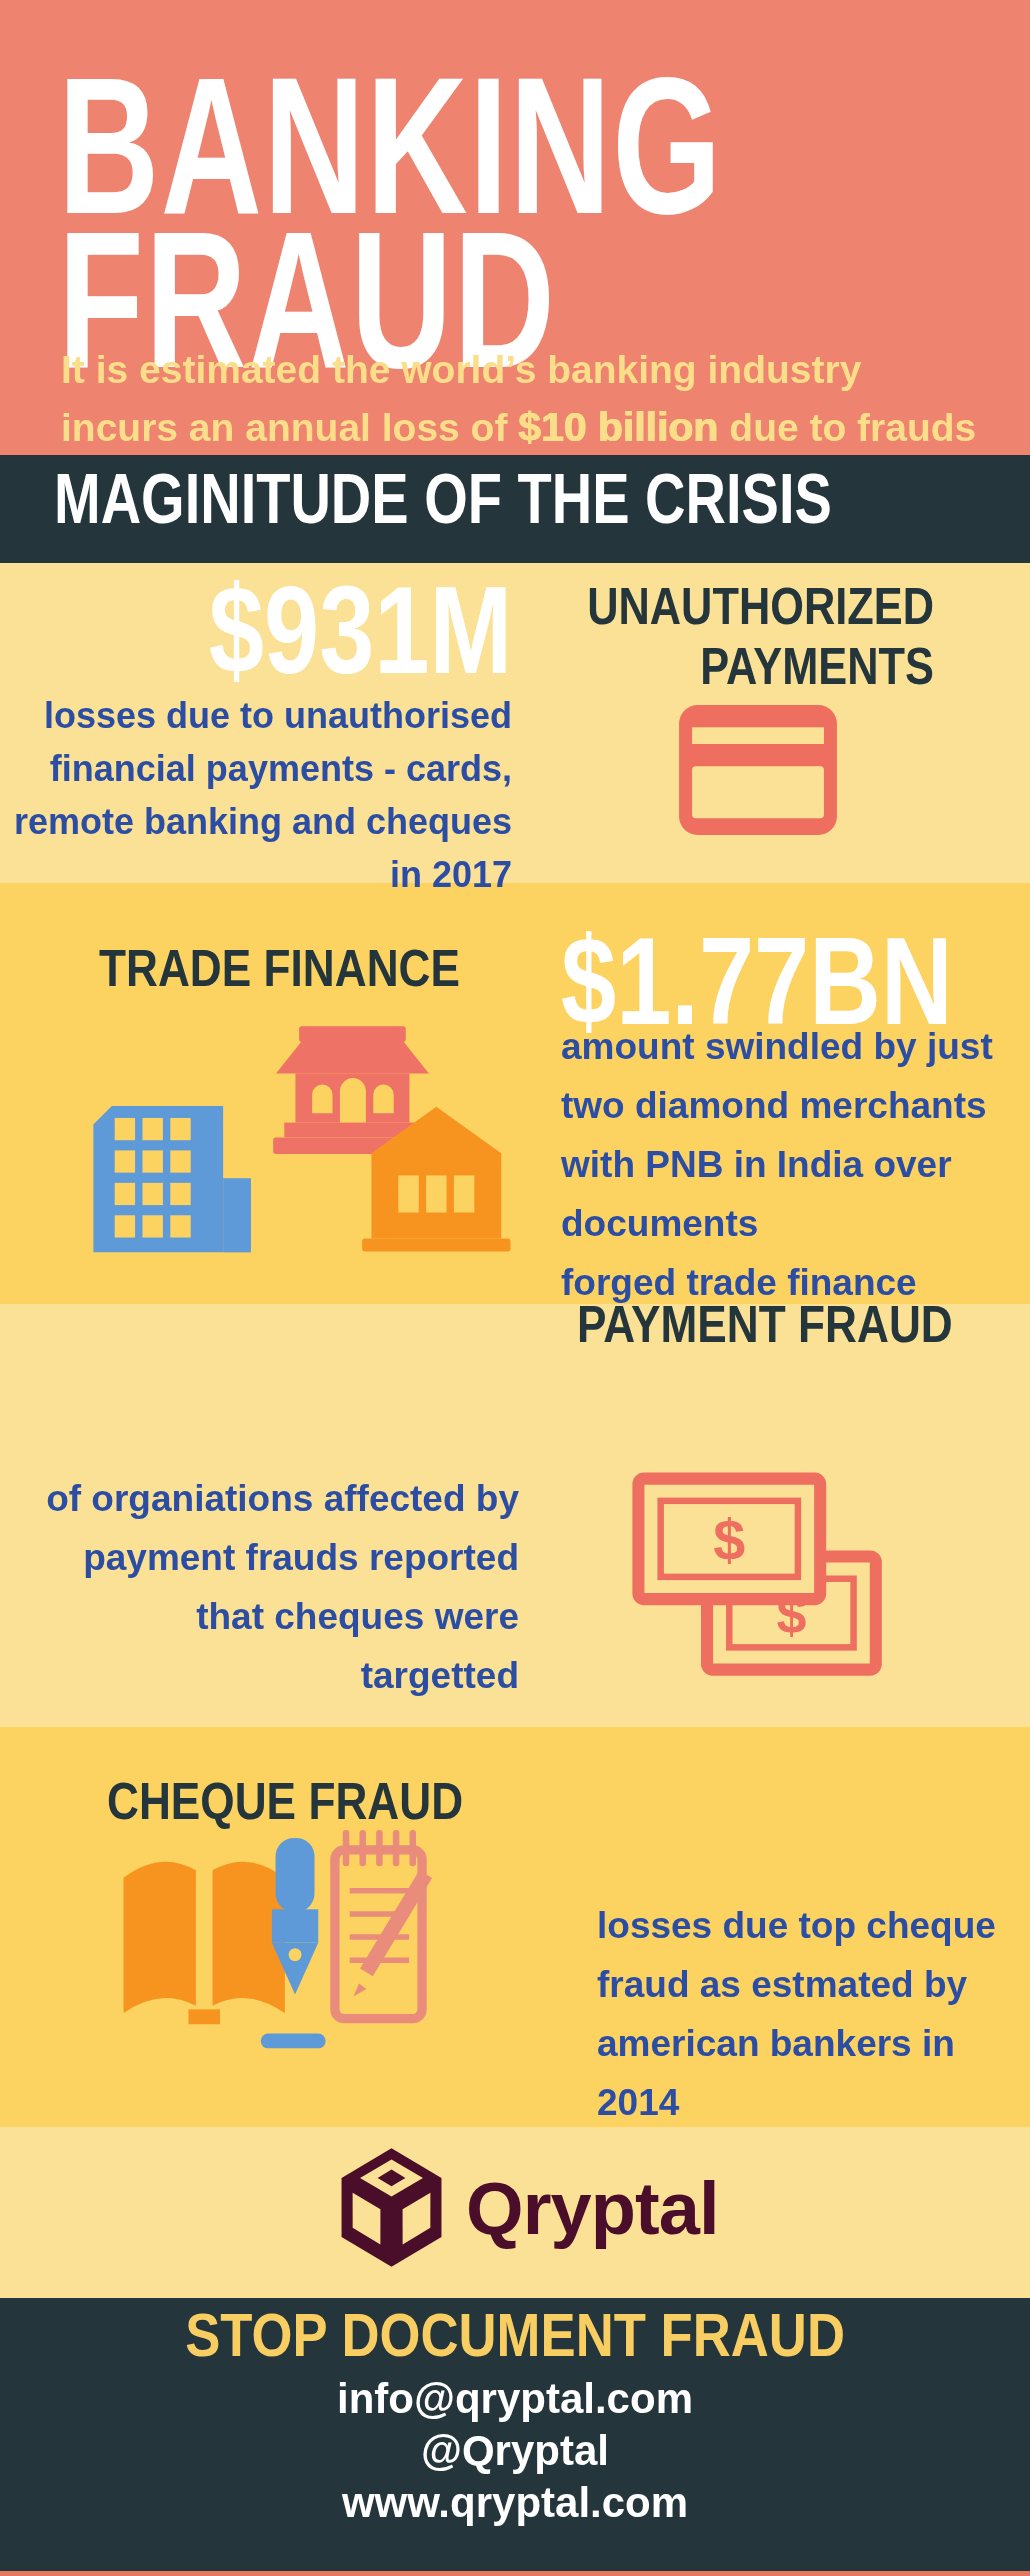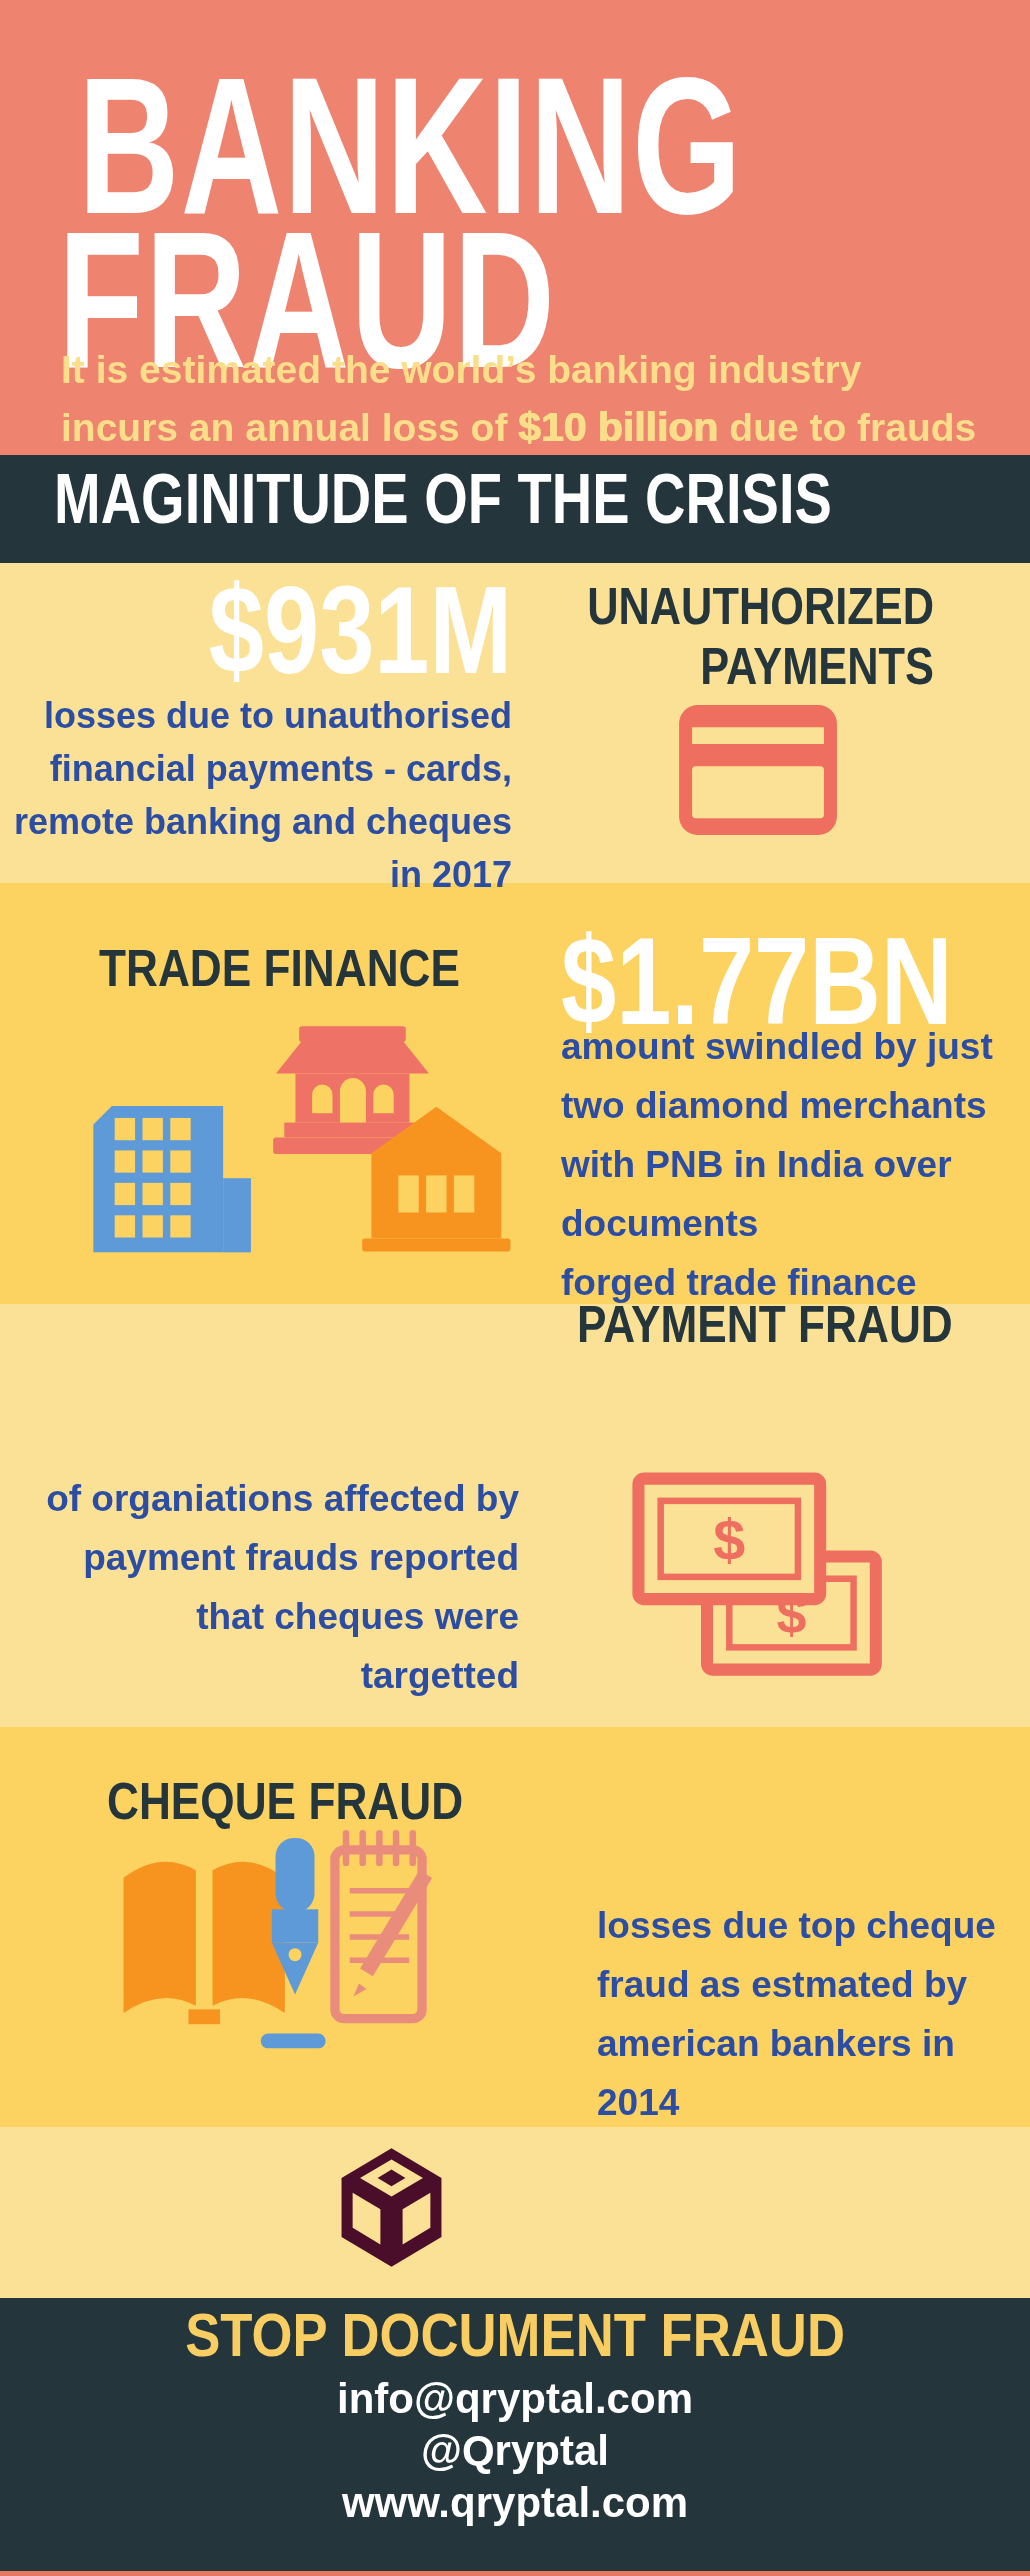--- a/index.html
+++ b/index.html
@@ -49,21 +49,21 @@
   <div class="band band-header"></div>
   <div class="band band-bar"></div>
   <div class="band band-s1"></div>
   <div class="band band-s2"></div>
   <div class="band band-s3"></div>
   <div class="band band-s4"></div>
   <div class="band band-s5"></div>
   <div class="band band-footer"></div>
   <div class="band band-strip"></div>
 
-  <div class="title-line" style="top:48px;margin-left:20px;"><span class="cond">BANKING</span></div>
+  <div class="title-line" style="top:48px;"><span class="cond">BANKING</span></div>
   <div class="title-line" style="top:202px;"><span class="cond">FRAUD</span></div>
   <div class="subtitle-line" style="top:345px;"><span>It is estimated the world’s banking industry</span></div>
   <div class="subtitle-line" style="top:401px;"><span>incurs an annual loss of </span><span class="strong">$10 billion</span><span> due to frauds</span></div>
 
   <div class="bar-title"><span class="cond80L">MAGINITUDE OF THE CRISIS</span></div>
 
   <div class="stat" style="left:0;top:568px;width:512px;text-align:right;"><span class="cond80R">$931M</span></div>
   <div class="heading" style="left:520px;top:577px;width:414px;text-align:right;font-size:51px;">
     <div><span class="cond85R">UNAUTHORIZED</span></div>
     <div><span class="cond85R">PAYMENTS</span></div>
@@ -193,20 +193,21 @@
     <div>2014</div>
   </div>
 
   <svg class="abs" style="left:336px;top:2146px;" width="111" height="123" viewBox="0 0 120 132">
     <polygon points="60,2 114,34 114,98 60,130 6,98 6,34" fill="#4A0E2B"></polygon>
     <polygon points="60,14 94,34 60,54 26,34" fill="#FBE195"></polygon>
     <polygon points="60,25 75,34 60,43 45,34" fill="#4A0E2B"></polygon>
     <polygon points="18,50 48,68 48,106 18,88" fill="#FBE195"></polygon>
     <polygon points="72,68 102,50 102,88 72,106" fill="#FBE195"></polygon>
   </svg>
+  <div class="brand-name">Qryptal</div>
 
   <div class="footer-heading"><span class="cond85C">STOP DOCUMENT FRAUD</span></div>
   <div class="footer-line" style="top:2378px;">info@qryptal.com</div>
   <div class="footer-line" style="top:2430px;">@Qryptal</div>
   <div class="footer-line" style="top:2482px;">www.qryptal.com</div>
 
 </div>
 
 
 </body></html>

